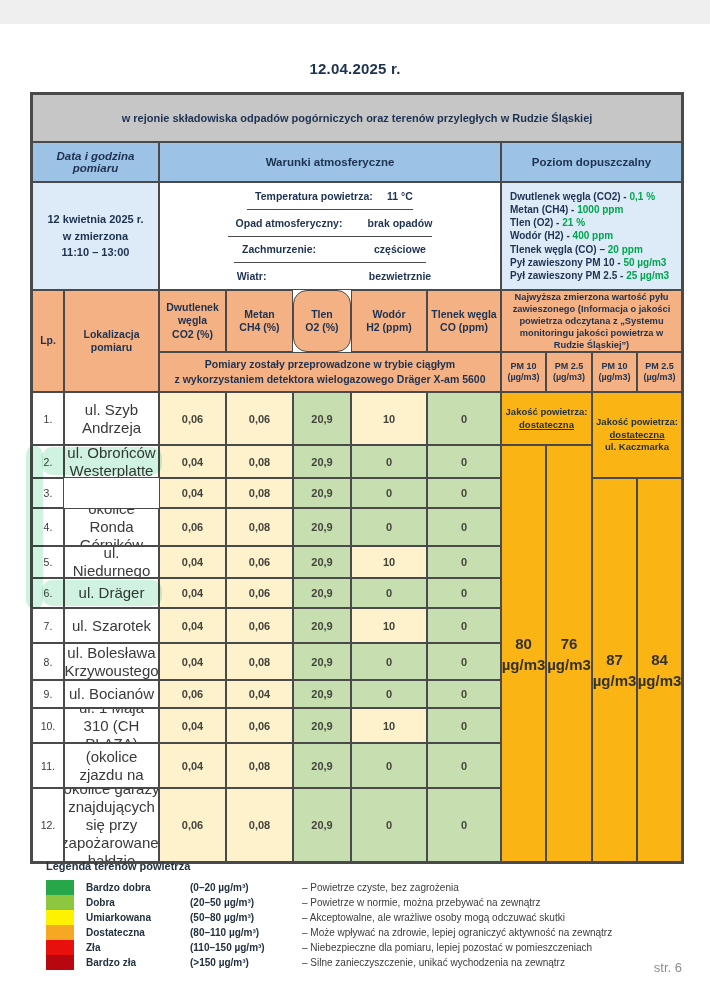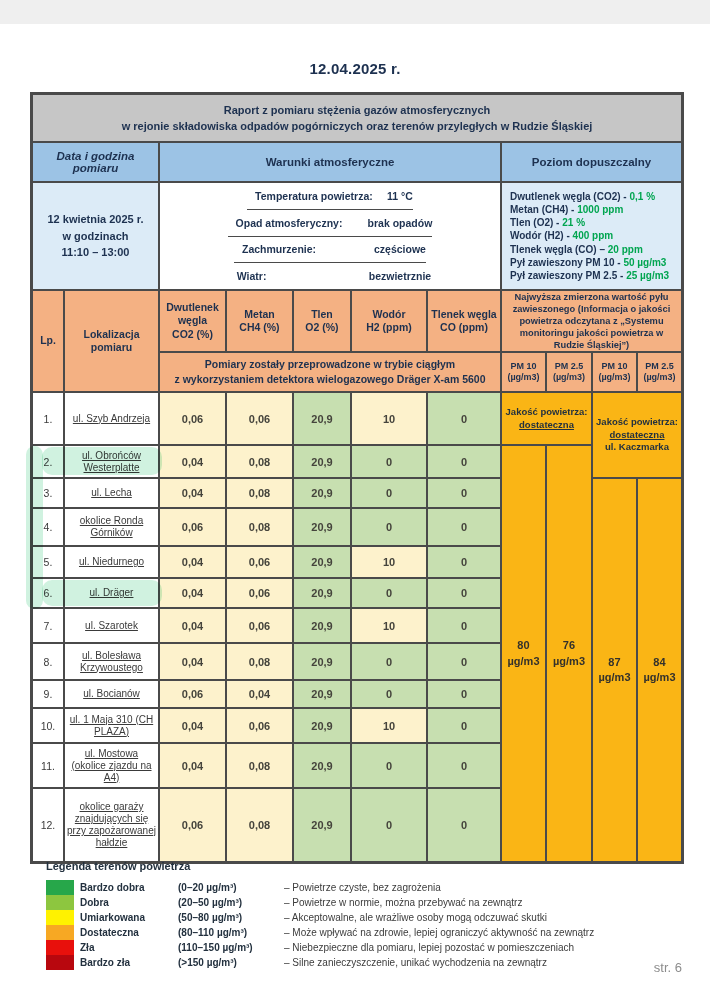--- a/index.html
+++ b/index.html
@@ -20,21 +20,21 @@
   .a-hd-wea{grid-column:3/8;grid-row:2;background:var(--header_blue);}
   .a-hd-lim{grid-column:8/12;grid-row:2;background:var(--header_blue);}
   .a-date{grid-column:1/3;grid-row:3;background:var(--light_blue);}
   .a-wea{grid-column:3/8;grid-row:3;background:#fff;padding:0;justify-content:stretch;}
   .a-lim{grid-column:8/12;grid-row:3;background:var(--light_blue);align-items:flex-start;
          justify-content:center;padding:4px 8px;}
   .a-lp-h{grid-column:1;grid-row:4/6;background:var(--peach);}
   .a-loc-h{grid-column:2;grid-row:4/6;background:var(--peach);}
   .a-co2-h{grid-column:3;grid-row:4;background:var(--peach);}
   .a-ch4-h{grid-column:4;grid-row:4;background:var(--peach);}
-  .a-o2-h{grid-column:5;grid-row:4;background:var(--peach);}
+  .a-o2-h{grid-column:5;grid-row:4;background:var(--peach);border-radius:14px;}
   .a-h2-h{grid-column:6;grid-row:4;background:var(--peach);}
   .a-co-h{grid-column:7;grid-row:4;background:var(--peach);}
   .a-note{grid-column:3/8;grid-row:5;background:var(--peach);}
   .a-pmhdr{grid-column:8/12;grid-row:4;background:var(--peach);padding:2px 3px;}
   .a-pm1{grid-column:8;grid-row:5;background:var(--peach);}
   .a-pm2{grid-column:9;grid-row:5;background:var(--peach);}
   .a-pm3{grid-column:10;grid-row:5;background:var(--peach);}
   .a-pm4{grid-column:11;grid-row:5;background:var(--peach);}
   .a-aql{grid-column:8/10;grid-row:6;background:var(--amber);}
   .a-aqr{grid-column:10/12;grid-row:6/8;background:var(--amber);}
@@ -48,68 +48,67 @@
   
   .t-title{font-size:11px;font-weight:bold;color:var(--navy);line-height:1.5;}
   .t-band{font-size:11.5px;font-weight:bold;color:var(--navy);}
   .t-datecell{font-size:11px;font-weight:bold;color:var(--navy);line-height:1.5;}
   .t-colhdr{font-size:10.5px;font-weight:bold;color:var(--navy);line-height:1.25;}
   .t-note{font-size:10.5px;font-weight:bold;color:var(--navy);line-height:1.45;white-space:pre-line;}
   .t-pmhdr{font-size:9.3px;font-weight:bold;color:var(--navy);line-height:1.3;}
   .t-pmsub{font-size:9px;font-weight:bold;color:var(--navy);line-height:1.2;}
   .t-aq{font-size:9.5px;font-weight:bold;color:#23313f;line-height:1.35;}
   .t-aq .u{text-decoration:underline;}
-  .t-pmval{font-size:11px;font-weight:bold;color:#33312c;line-height:1.4;white-space:pre-line;}
+  .t-pmval{font-size:15px;font-weight:bold;color:#33312c;line-height:1.4;white-space:pre-line;}
   .lp{font-size:10.5px;color:#3a3a3a;}
-  .loc{font-size:10px;color:#3a3a3a;line-height:1.2;text-decoration:underline;}
+  .loc{font-size:15px;color:#3a3a3a;line-height:1.2;}
   .val{font-size:11px;font-weight:600;color:#45443c;}
   .wea-row{flex:1;display:flex;align-items:center;border-bottom:1px solid var(--border_dark);padding-left:8px;}
   .wea-row:last-child{border-bottom:none;}
   .wea-label{width:132px;font-size:10.5px;font-weight:bold;color:var(--navy);text-align:left;flex:none;}
   .wea-value{font-size:10.5px;font-weight:bold;color:var(--navy);text-align:left;}
   .lim-line{font-size:10px;font-weight:bold;color:var(--navy);line-height:1.32;text-align:left;white-space:nowrap;}
   .lim-line .lim-val{color:var(--limit_green);}
   
   .hl{position:absolute;background:var(--mint);opacity:.55;mix-blend-mode:multiply;
       border-radius:10px;pointer-events:none;z-index:3;}
   .hl-bar{left:-6px;top:352px;width:17px;height:163px;border-radius:9px;}
   .hl-a{left:10px;top:353px;width:120px;height:28px;}
   .hl-b{left:10px;top:486px;width:120px;height:26px;}
   
   .legend{position:absolute;left:46px;top:836px;width:630px;}
   .legend-title{font-size:11px;font-weight:bold;color:#23313f;margin-bottom:8px;}
-  .legend-grid{display:grid;grid-template-columns:28px 92px 100px auto;column-gap:6px;
+  .legend-grid{display:grid;grid-template-columns:28px 92px 100px auto;column-gap:12px;
                grid-auto-rows:15px;align-items:center;}
   .legend-sw{width:28px;height:15px;}
   .legend-nm{font-size:10px;font-weight:bold;color:#23313f;white-space:nowrap;}
   .legend-rg{font-size:10px;font-weight:bold;color:#23313f;white-space:nowrap;}
   .legend-ds{font-size:10px;color:#3c3c3c;white-space:nowrap;}
   .page-num{position:absolute;right:28px;top:936px;font-size:13px;color:#8c8c8c;}
 </style>
 </head>
 <body>
 
 <div class="page">
 
   <div class="date-heading">12.04.2025 r.</div>
 
   <div class="grid">
 
     <div class="cell a-title t-title">
-      <div>Raport z pomiaru stężenia gazów atmosferycznych</div>
       <div>w rejonie składowiska odpadów pogórniczych oraz terenów przyległych w Rudzie Śląskiej</div>
     </div>
 
     <div class="cell a-hd-date t-band">Data i godzina pomiaru</div>
     <div class="cell a-hd-wea t-band">Warunki atmosferyczne</div>
     <div class="cell a-hd-lim t-band">Poziom dopuszczalny</div>
 
     <div class="cell a-date t-datecell">
       <div>12 kwietnia 2025 r.</div>
-      <div>w godzinach</div>
+      <div>w zmierzona</div>
       <div>11:10 – 13:00</div>
     </div>
 
     <div class="cell a-wea">
 
         <div class="wea-row">
           <span class="wea-label">Temperatura powietrza:</span>
           <span class="wea-value">11 °C</span>
         </div>
 
@@ -214,21 +213,20 @@
       <div class="cell c6 bg-yellow val" style="grid-row: 6;">10</div>
       <div class="cell c7 bg-green val" style="grid-row: 6;">0</div>
       <div class="cell c1 bg-white lp" style="grid-row: 7;">2.</div>
       <div class="cell c2 bg-white loc" style="grid-row: 7;">ul. Obrońców Westerplatte</div>
       <div class="cell c3 bg-yellow val" style="grid-row: 7;">0,04</div>
       <div class="cell c4 bg-yellow val" style="grid-row: 7;">0,08</div>
       <div class="cell c5 bg-green val" style="grid-row: 7;">20,9</div>
       <div class="cell c6 bg-green val" style="grid-row: 7;">0</div>
       <div class="cell c7 bg-green val" style="grid-row: 7;">0</div>
       <div class="cell c1 bg-white lp" style="grid-row: 8;">3.</div>
-      <div class="cell c2 bg-white loc" style="grid-row: 8;">ul. Lecha</div>
       <div class="cell c3 bg-yellow val" style="grid-row: 8;">0,04</div>
       <div class="cell c4 bg-yellow val" style="grid-row: 8;">0,08</div>
       <div class="cell c5 bg-green val" style="grid-row: 8;">20,9</div>
       <div class="cell c6 bg-green val" style="grid-row: 8;">0</div>
       <div class="cell c7 bg-green val" style="grid-row: 8;">0</div>
       <div class="cell c1 bg-white lp" style="grid-row: 9;">4.</div>
       <div class="cell c2 bg-white loc" style="grid-row: 9;">okolice Ronda Górników</div>
       <div class="cell c3 bg-yellow val" style="grid-row: 9;">0,06</div>
       <div class="cell c4 bg-yellow val" style="grid-row: 9;">0,08</div>
       <div class="cell c5 bg-green val" style="grid-row: 9;">20,9</div>

